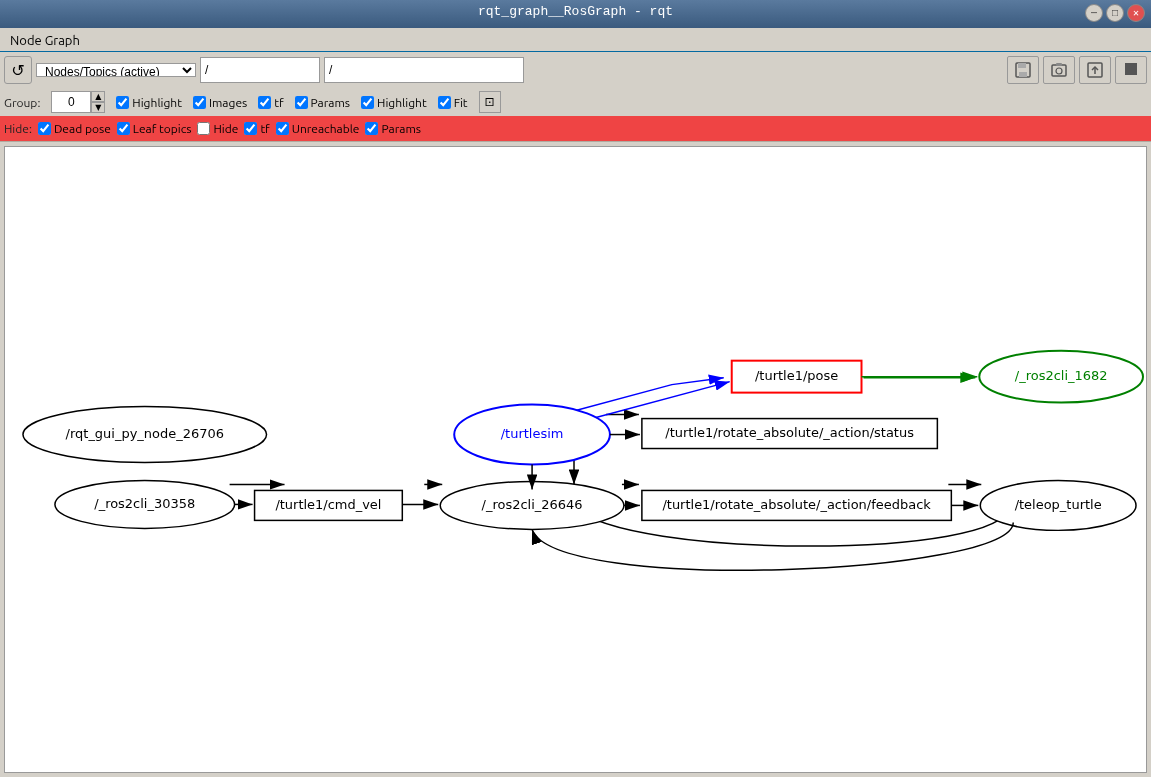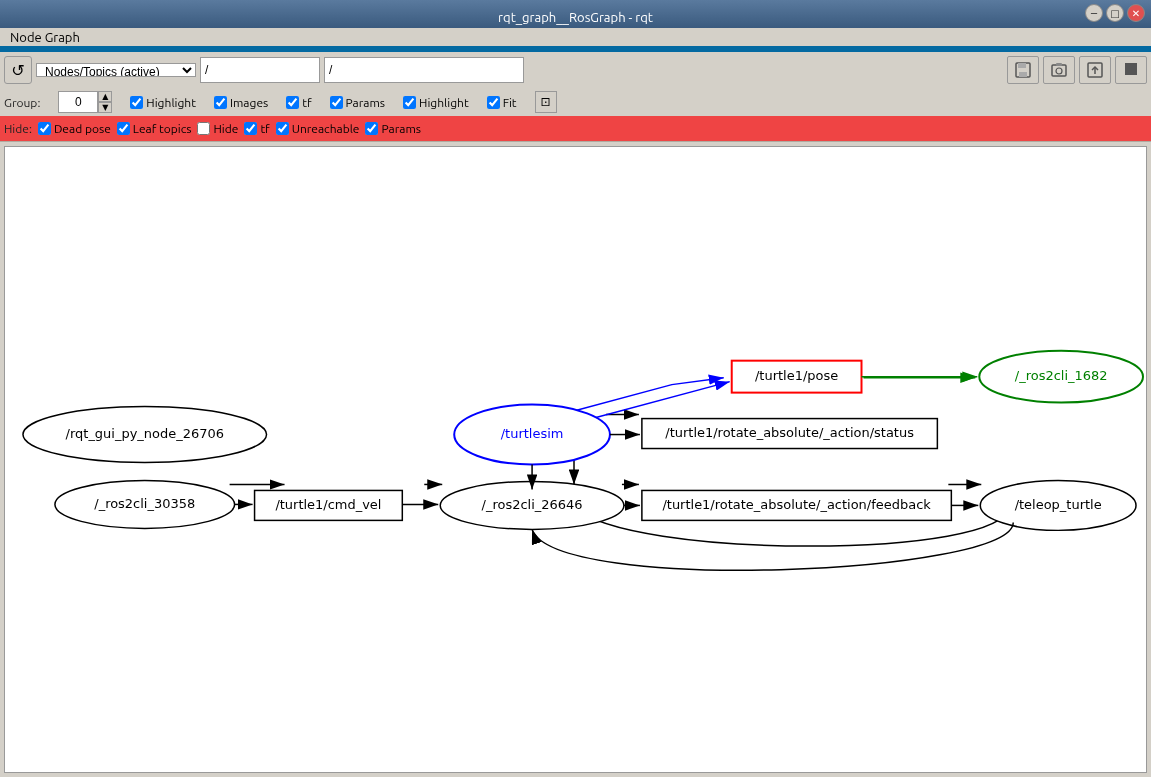--- a/index.html
+++ b/index.html
@@ -15,22 +15,23 @@
     
     #titlebar {
       background: linear-gradient(to bottom, #5a7a9e, #3a5a7e);
       color: white;
       text-align: center;
       padding: 4px 0;
       font-size: 13px;
       position: relative;
       height: 28px;
       display: flex;
-      align-items: flex-end;
+      align-items: flex-start;
       justify-content: center;
+      font-family: Liberation Mono, monospace;
     }
     #titlebar-buttons {
       position: absolute;
       right: 6px;
       top: 4px;
       display: flex;
       gap: 3px;
     }
     .titlebar-btn {
       width: 18px;
@@ -56,21 +57,21 @@
       flex-direction: column;
     }
 
     
     #menubar {
       background: #d4d0c8;
       padding: 2px 4px;
       display: flex;
       align-items: center;
       gap: 2px;
-      border-bottom: 6px solid #0369a1;
+      border-bottom: 1px solid #0369a1;
       height: 24px;
     }
     .menu-item {
       padding: 2px 6px;
       cursor: pointer;
       font-size: 13px;
     }
 
     
     #toolbar1 {
@@ -122,21 +123,21 @@
       cursor: pointer;
       font-size: 14px;
     }
 
     
     #toolbar2 {
       background: #d4d0c8;
       padding: 2px 4px;
       display: flex;
       align-items: center;
-      gap: 18px;
+      gap: 11px;
       height: 28px;
     }
     .label-text {
       font-size: 12px;
       color: #222;
     }
     .group-input {
       width: 40px;
       height: 22px;
       border: 1px solid #999;

